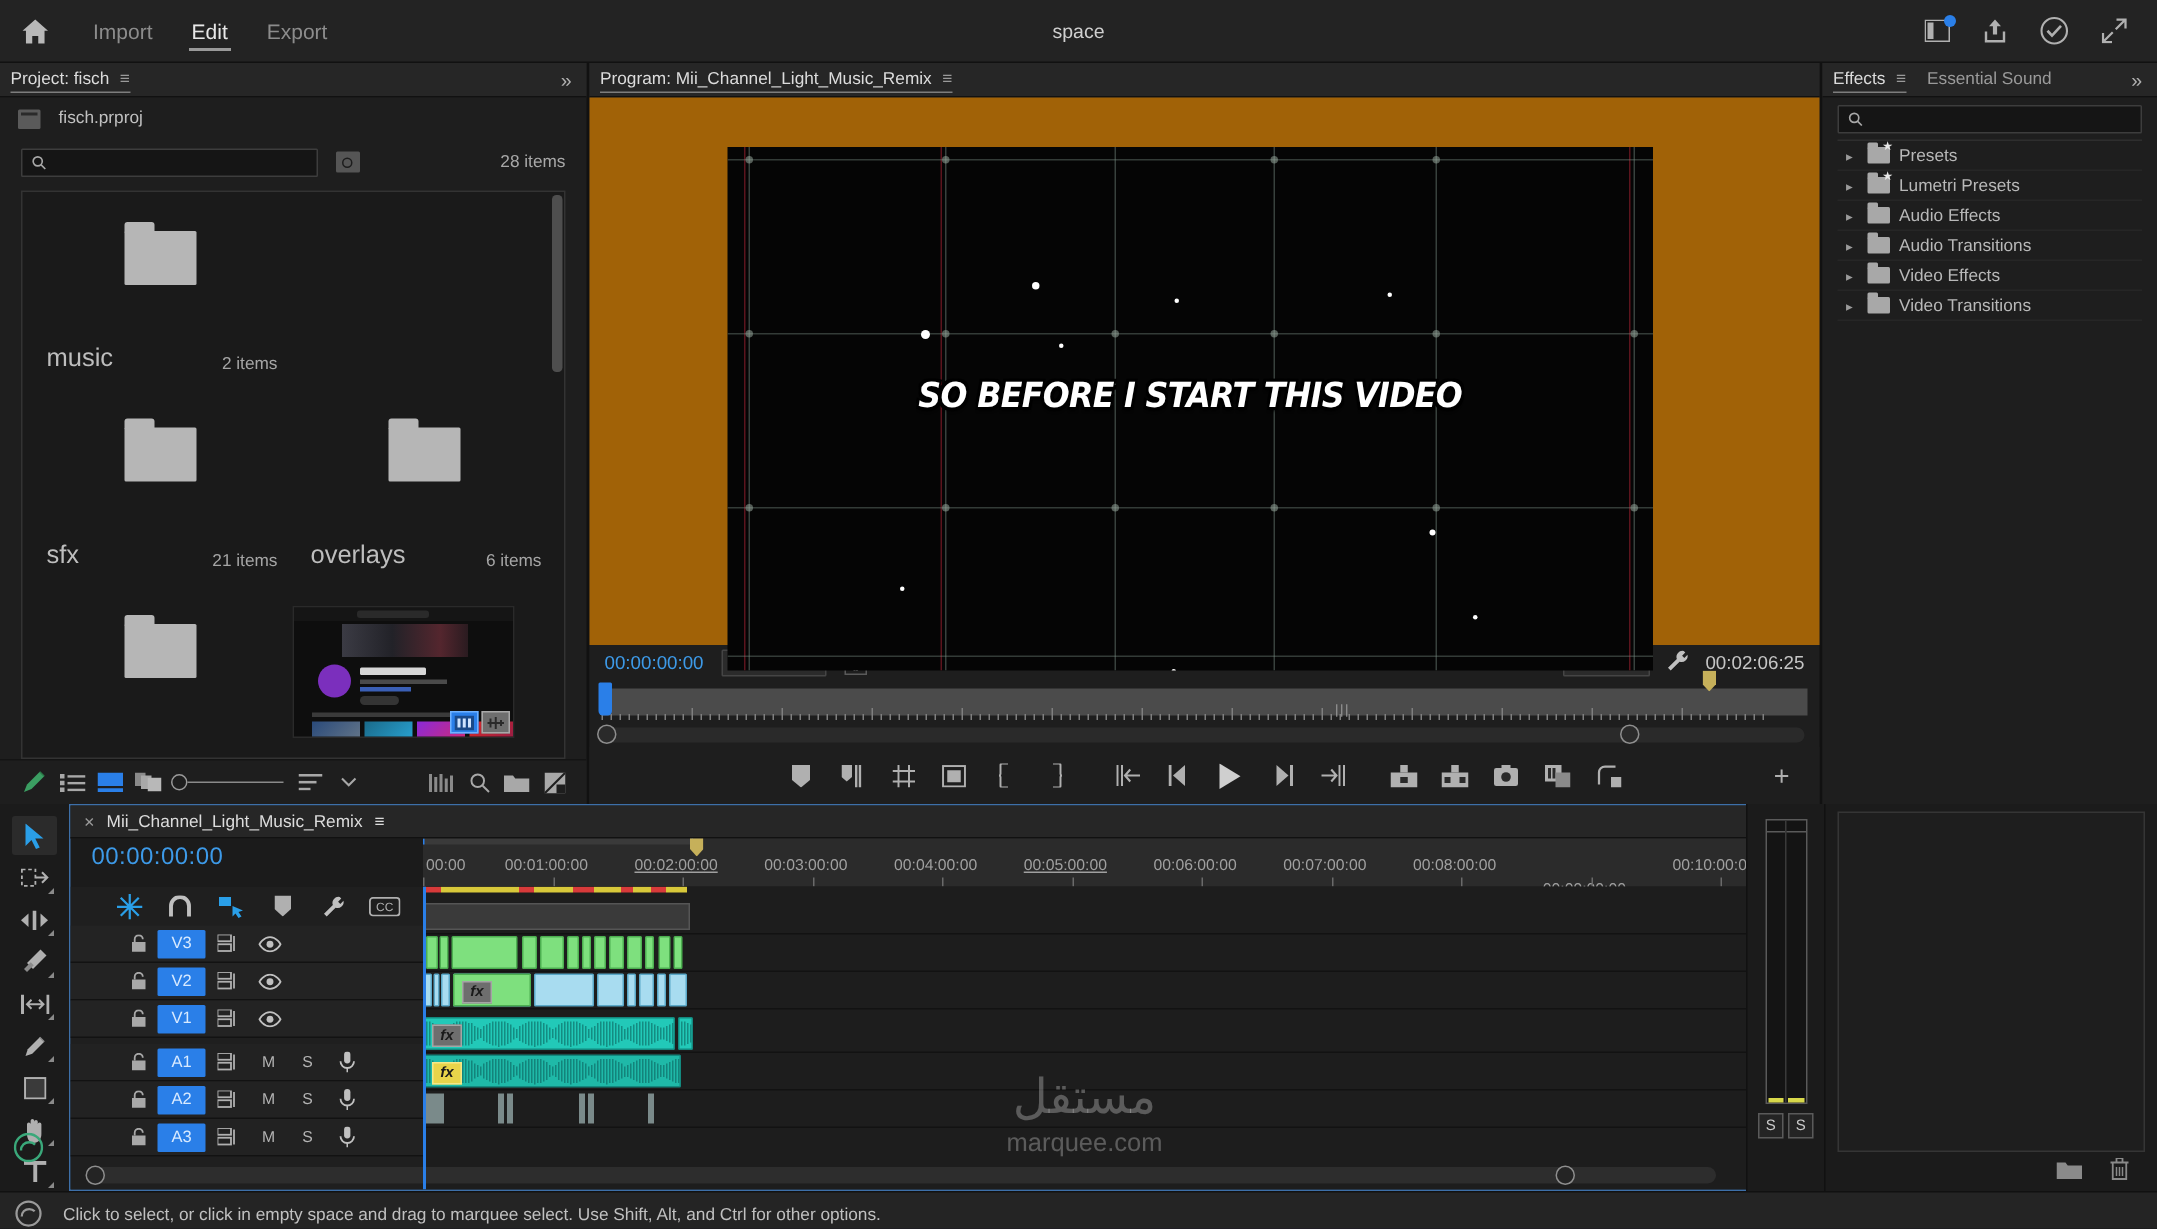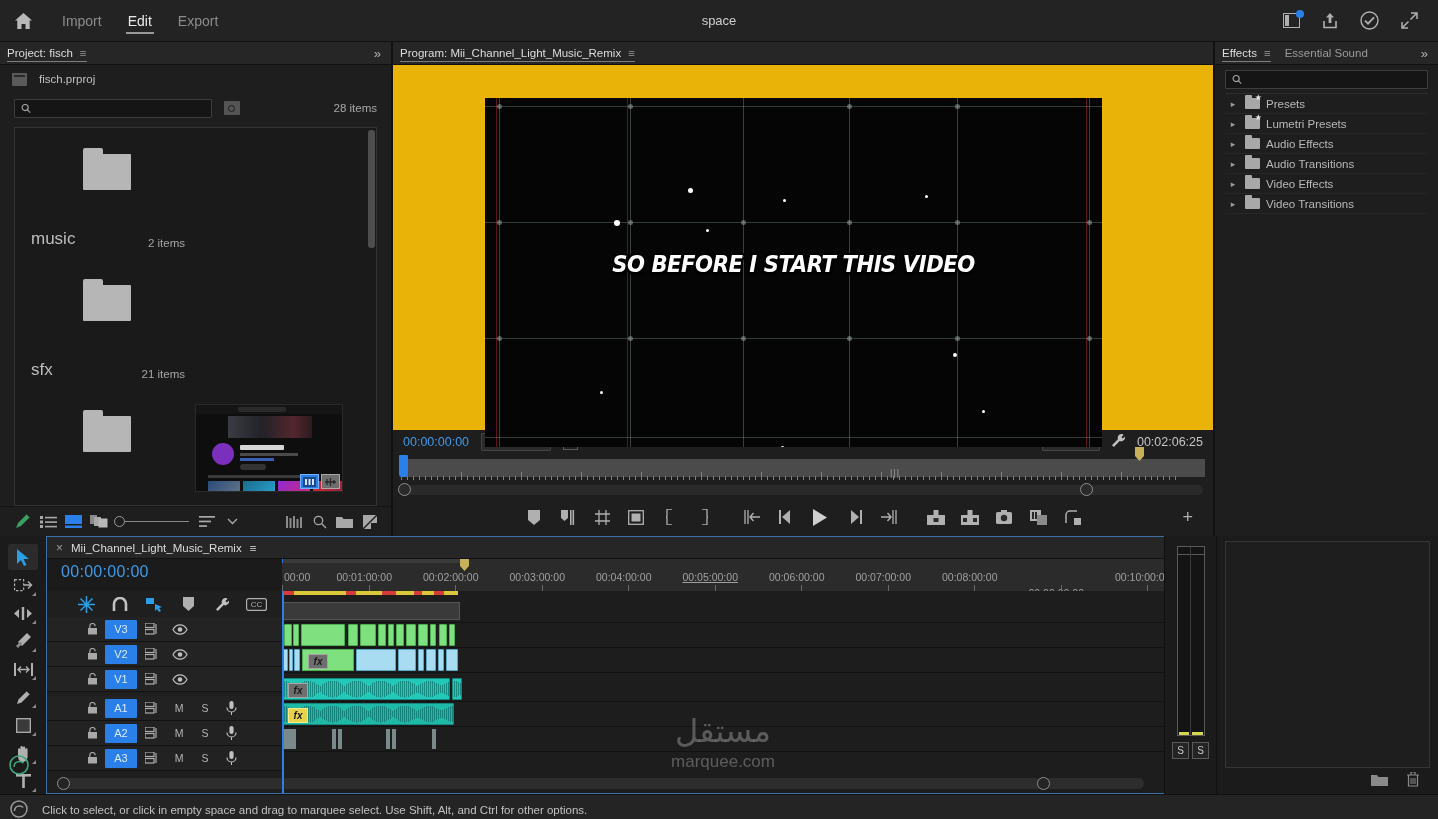--- a/index.html
+++ b/index.html
@@ -142,21 +142,21 @@
   .tbtn { width: 30px; height: 24px; display: flex; align-items: center; justify-content: center; cursor: pointer; }
   .zoom-slider { display: flex; align-items: center; margin: 0 6px 0 2px; }
   .zoom-knob { width: 11px; height: 11px; border: 1.5px solid #9a9a9a; border-radius: 50%; }
   .zoom-line { width: 64px; height: 1px; background: #8a8a8a; }
 
   
   .program-panel {
     flex: 1; background: #1e1e1e; display: flex; flex-direction: column;
     border-right: 2px solid #111;
   }
-  .prog-video-wrap { flex: 1; position: relative; background: #eab308; display: flex; align-items: center; justify-content: center; }
+  .prog-video-wrap { flex: 1; position: relative; background: #a16207; display: flex; align-items: center; justify-content: center; }
   .prog-video {
     position: absolute; left: 92px; top: 33px; width: 617px; height: 349px;
     background: #050505; overflow: hidden;
   }
   .grid-line-v { position: absolute; top: 0; bottom: 0; width: 1px; background: rgba(120,140,130,0.45); }
   .grid-line-h { position: absolute; left: 0; right: 0; height: 1px; background: rgba(120,140,130,0.40); }
   .grid-dot { position: absolute; width: 5px; height: 5px; border-radius: 50%; background: rgba(150,165,155,0.55); transform: translate(-2px,-2px); }
   .chroma-r { position: absolute; top: 0; bottom: 0; width: 1px; background: rgba(200,40,60,0.45); }
   .star { position: absolute; border-radius: 50%; background: #ffffff; }
   .caption {
@@ -459,20 +459,25 @@
               <div class="folder-ico"></div>
               <div class="bin-label">music</div>
               <div class="bin-count">2 items</div>
             </div>
           </div>
           <div class="bin-row">
             <div class="bin-cell c0">
               <div class="folder-ico"></div>
               <div class="bin-label">sfx</div>
               <div class="bin-count">21 items</div>
+            </div>
+            <div class="bin-cell c1">
+              <div class="folder-ico"></div>
+              <div class="bin-label">overlays</div>
+              <div class="bin-count">6 items</div>
             </div>
           </div>
           <div class="bin-row">
             <div class="bin-cell c0">
               <div class="folder-ico"></div>
             </div>
             <div class="thumb-cell">
               <div class="tb-topbar"></div>
               <div class="tb-searchpill"></div>
               <div class="tb-banner"></div>
@@ -1038,21 +1043,21 @@
 
       <div class="tl-head">
         <div class="tl-tc">00:00:00:00</div>
         <div class="tl-ruler" id="tl-ruler">
           <div class="workarea" style="left:0px;width:180px;"></div>
           <div class="tl-marker" style="left:178px;"></div>
         <div class="rl-label" style="left: 2px;">00:00</div>
             <div class="rl-tick" style="left: 0px;"></div>
             <div class="rl-label" style="left: 54.5px;">00:01:00:00</div>
             <div class="rl-tick" style="left: 86.5px;"></div>
-            <div class="rl-label" style="left: 141px;">00:02:00:00</div>
+            <div class="rl-label" style="left: 141px; text-decoration: underline;">00:02:00:00</div>
             <div class="rl-tick" style="left: 173px;"></div>
             <div class="rl-label" style="left: 227.5px;">00:03:00:00</div>
             <div class="rl-tick" style="left: 259.5px;"></div>
             <div class="rl-label" style="left: 314px;">00:04:00:00</div>
             <div class="rl-tick" style="left: 346px;"></div>
             <div class="rl-label" style="left: 400.5px; text-decoration: underline;">00:05:00:00</div>
             <div class="rl-tick" style="left: 432.5px;"></div>
             <div class="rl-label" style="left: 487px;">00:06:00:00</div>
             <div class="rl-tick" style="left: 519px;"></div>
             <div class="rl-label" style="left: 573.5px;">00:07:00:00</div>

